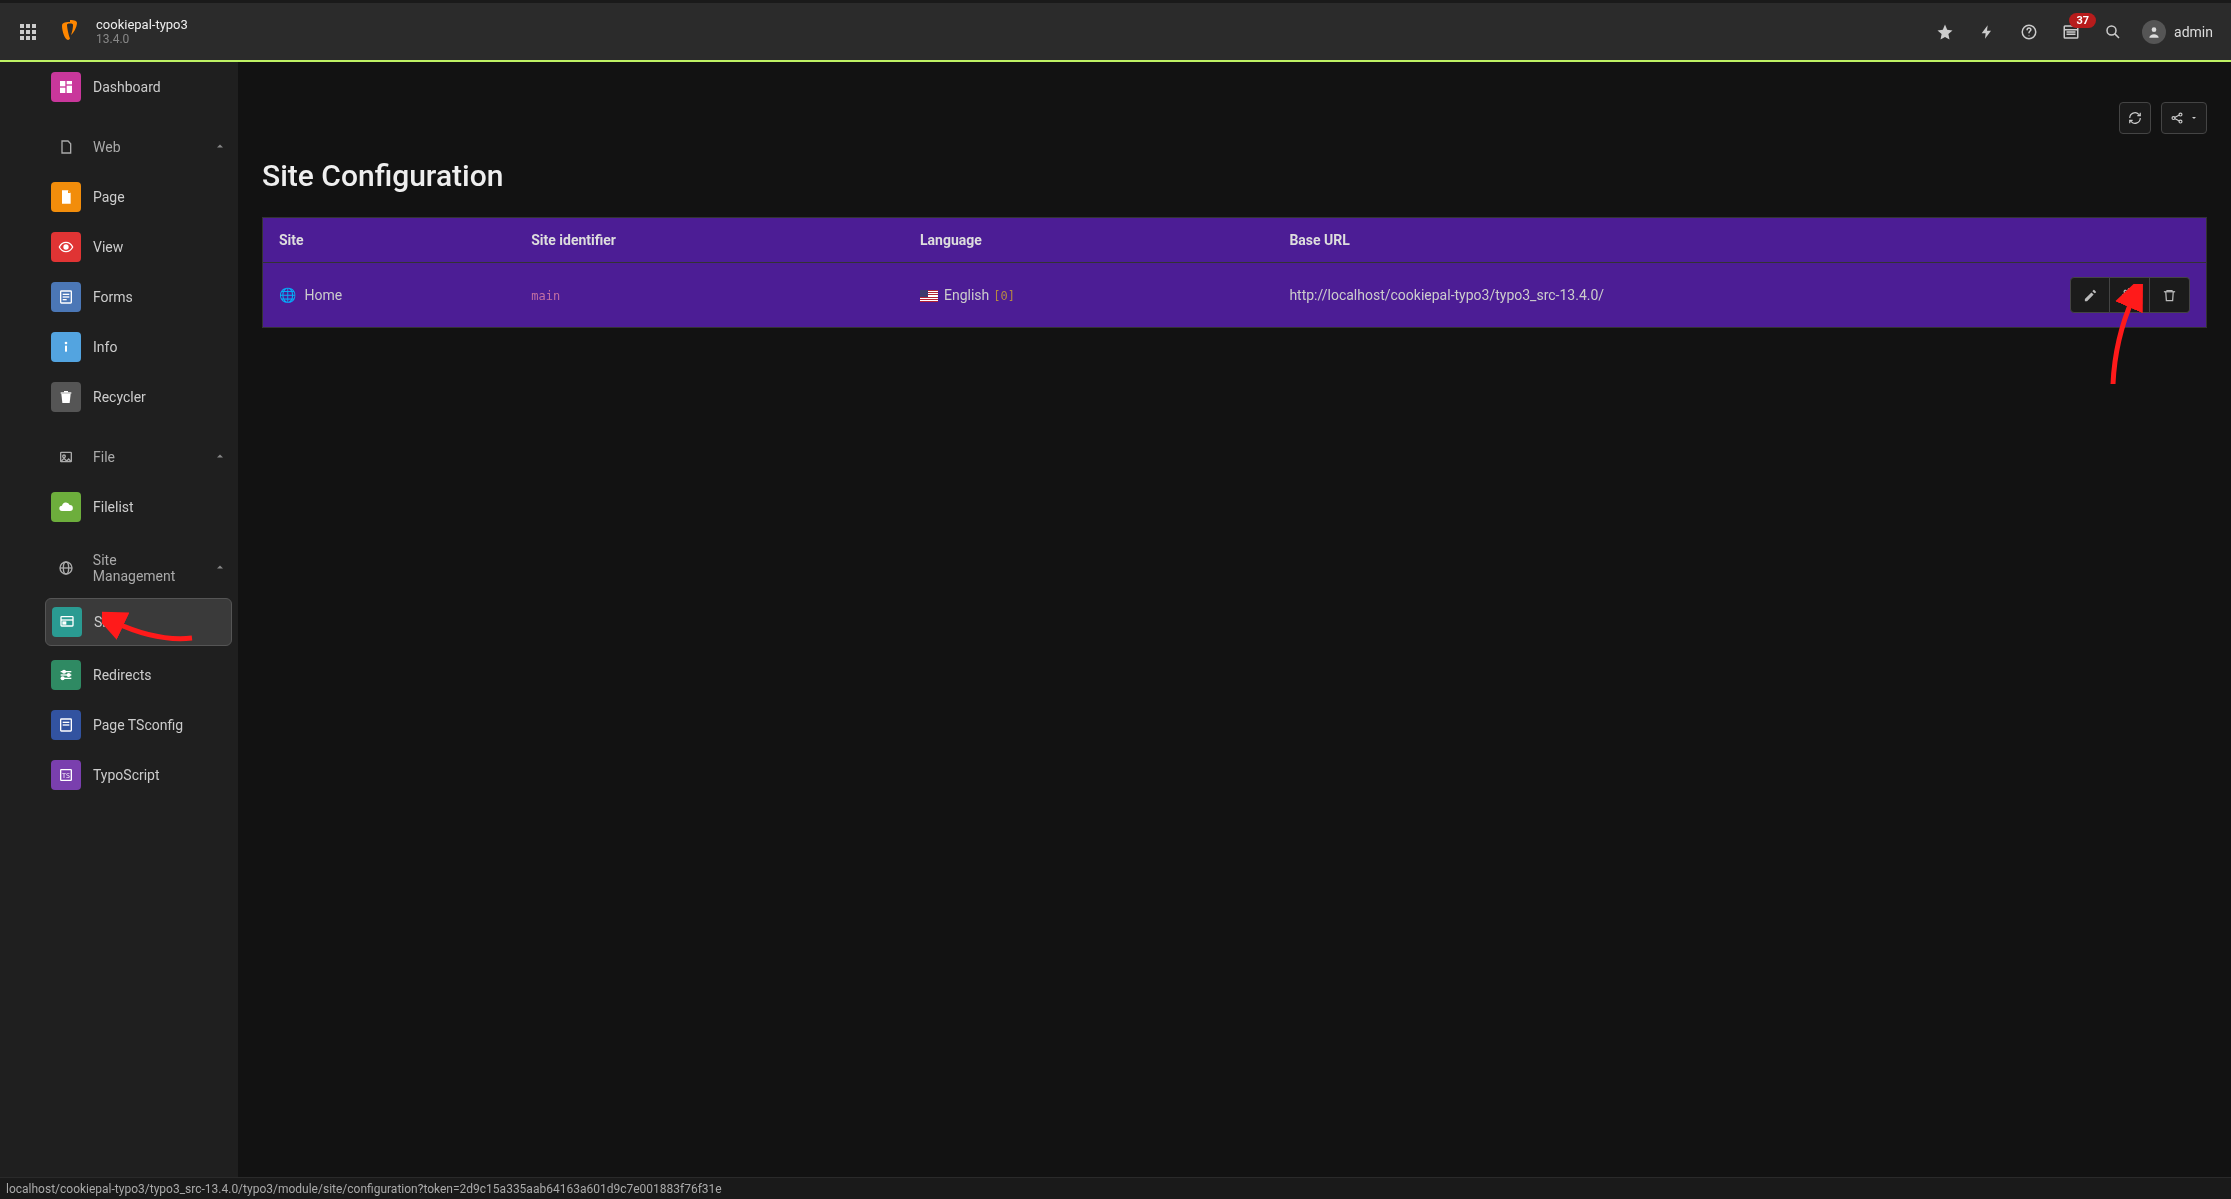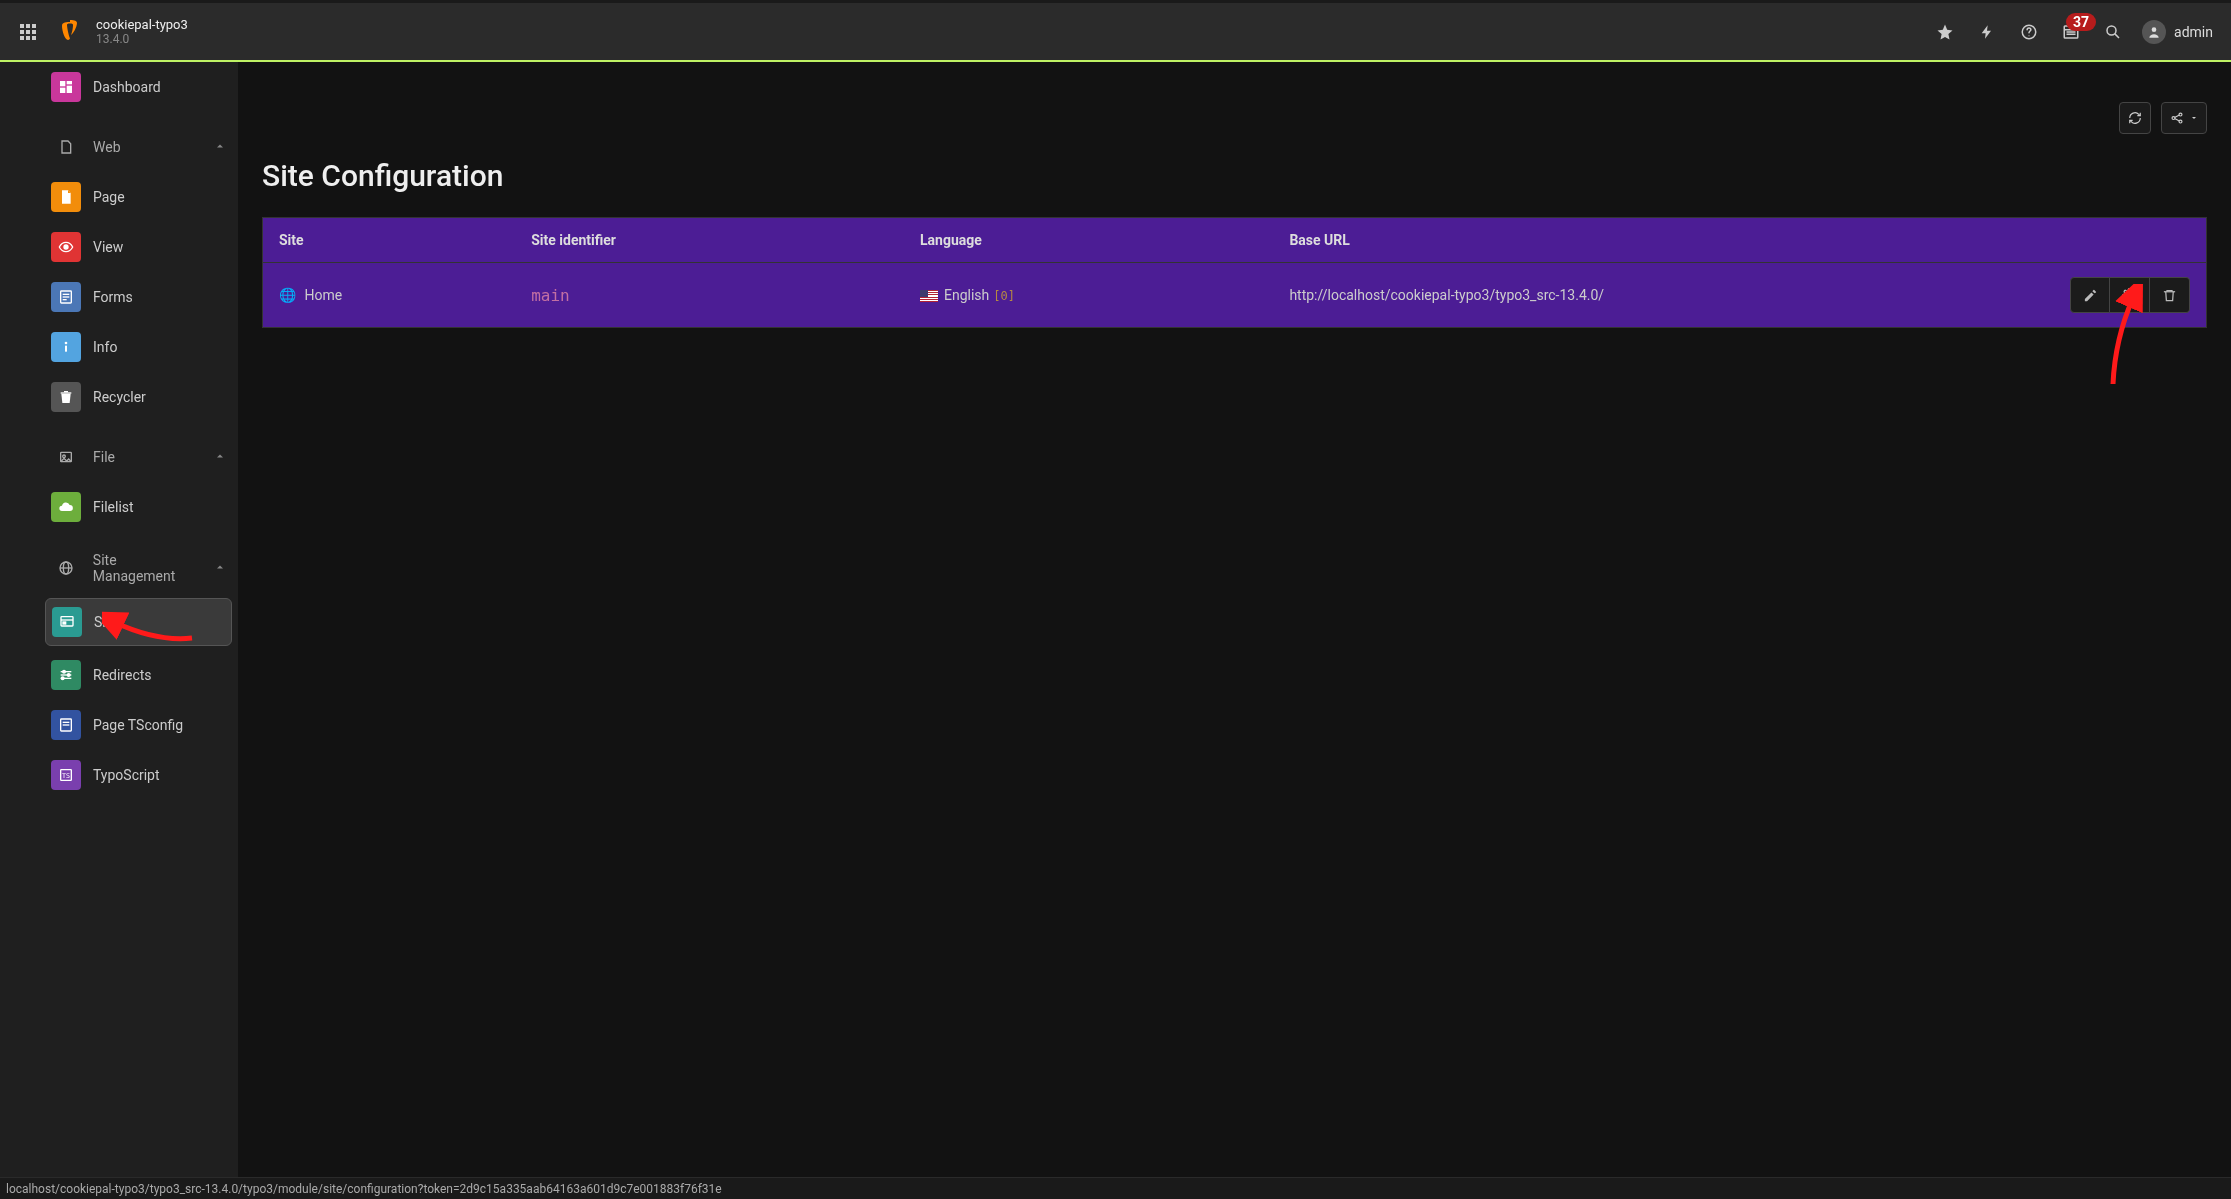--- a/index.html
+++ b/index.html
@@ -44,21 +44,21 @@
   .topbar .tool {
     width: 42px; height: 42px;
     display: flex; align-items: center; justify-content: center;
     color: #ccc; position: relative;
   }
   .topbar .badge {
     position: absolute;
     top: 2px; right: -4px;
     background: #b71c1c;
     color: #fff;
-    font-size: 14px;
+    font-size: 11px;
     font-weight: 700;
     padding: 1px 7px;
     border-radius: 10px;
   }
   .topbar .user {
     display: flex; align-items: center; gap: 8px;
     margin-left: 8px; margin-right: 8px;
     color: #ddd;
   }
   .topbar .avatar {
@@ -180,21 +180,21 @@
   table.site-table tbody td {
     padding: 14px 16px;
     color: #ccc;
     font-size: 14px;
     vertical-align: middle;
   }
   table.site-table tbody tr { border-top: 1px solid #2d2d2d; }
   .identifier-code {
     font-family: ui-monospace, Menlo, Consolas, monospace;
     color: #c26fa3;
-    font-size: 16px;
+    font-size: 12px;
   }
   .lang-flag {
     display:inline-block; width:18px; height:12px;
     background: linear-gradient(to bottom,
       #b22234 0 7.7%, #fff 7.7% 15.4%, #b22234 15.4% 23.1%, #fff 23.1% 30.8%,
       #b22234 30.8% 38.5%, #fff 38.5% 46.2%, #b22234 46.2% 53.9%, #fff 53.9% 61.6%,
       #b22234 61.6% 69.3%, #fff 69.3% 77%, #b22234 77% 84.7%, #fff 84.7% 92.4%,
       #b22234 92.4% 100%);
     position:relative; margin-right:6px; vertical-align:-2px;
   }

